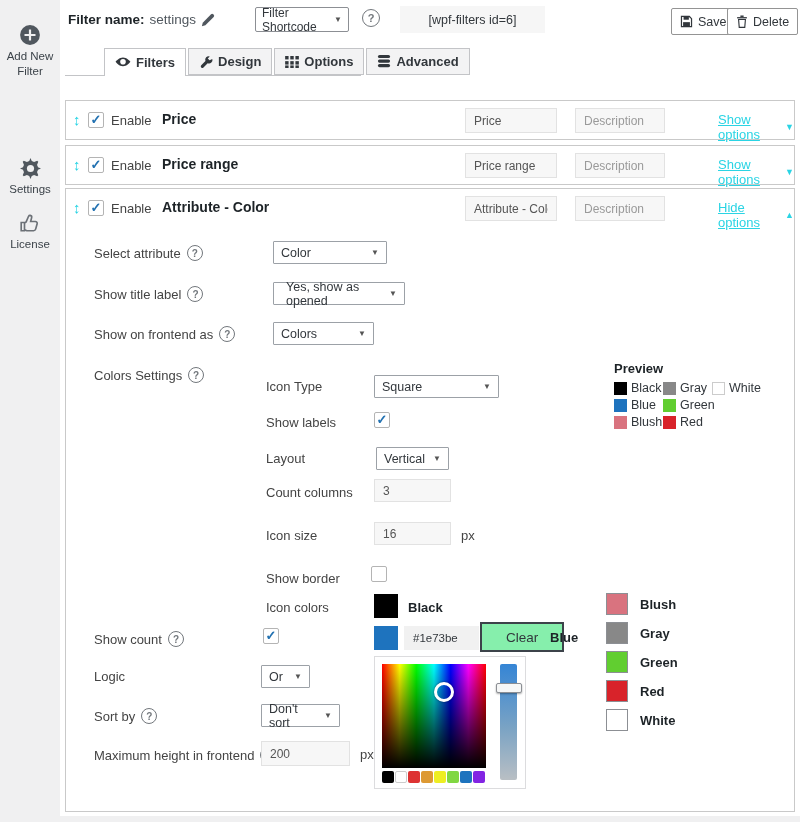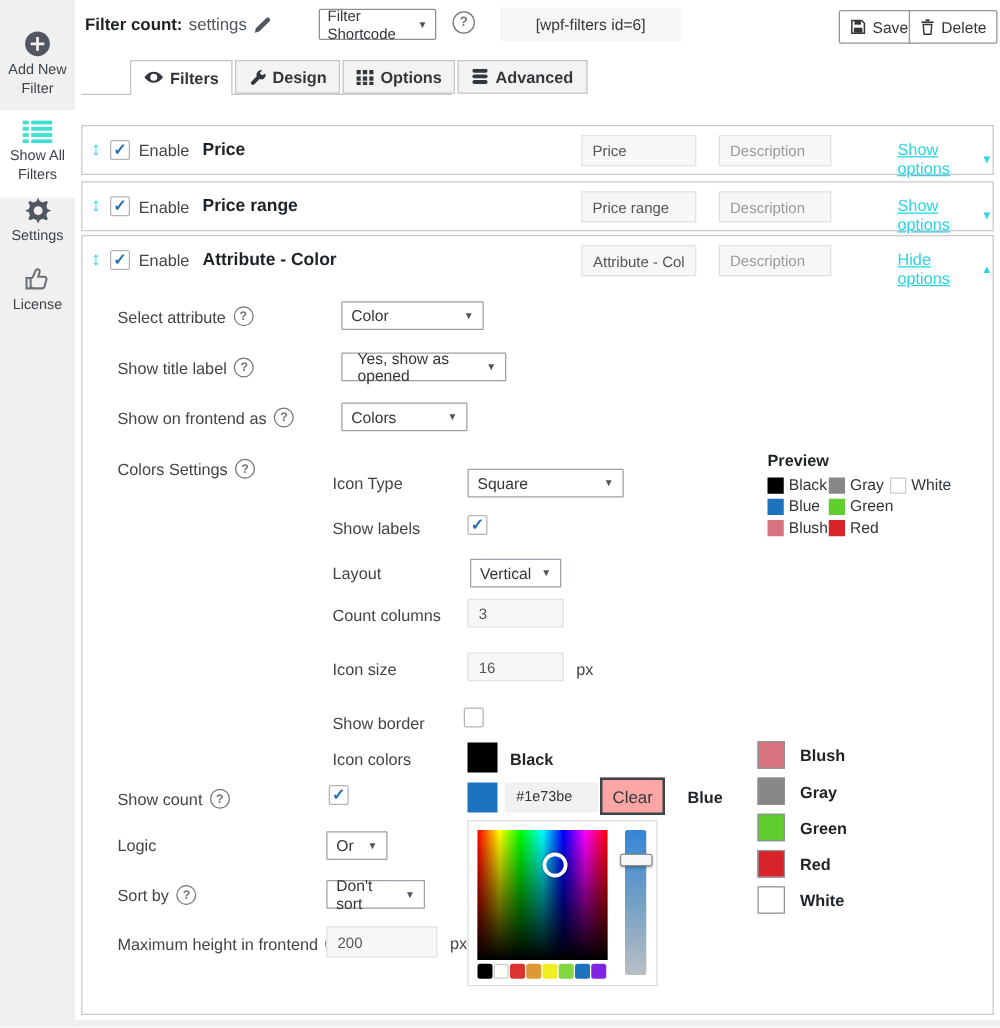--- a/index.html
+++ b/index.html
@@ -81,21 +81,21 @@
   #lbl-iconsize{left:200px;top:339px;}   #inp-iconsize{position:absolute;left:308px;top:333px;width:77px;height:23px;}
   #unit-iconsize{position:absolute;left:395px;top:339px;color:#444;}
   #lbl-showborder{left:200px;top:382px;} #cb-showborder{position:absolute;left:305px;top:377px;}
   #lbl-iconcolors{left:200px;top:411px;}
   .swatch24{position:absolute;width:24px;height:24px;box-sizing:border-box;cursor:pointer;}
   #sw-black{left:308px;top:405px;}
   #lbl-black{position:absolute;left:342px;top:411px;font-weight:bold;color:#1d2327;}
   #sw-blue{left:308px;top:437px;}
   #inp-hex{position:absolute;left:338px;top:437px;width:75px;height:24px;background:#f1f1f1;border:none;
     font-size:11.5px;color:#32373c;padding:0 9px;box-sizing:border-box;font-family:inherit;outline:none;}
-  #btn-clear{position:absolute;left:414px;top:433px;height:30px;padding:0 8px;background:#fca5a5;
+  #btn-clear{position:absolute;left:414px;top:433px;height:30px;padding:0 24px;background:#86efac;
     border:2px solid #3c434a;font-size:13.5px;color:#32373c;font-family:inherit;cursor:pointer;}
   #lbl-blue{position:absolute;left:484px;top:441px;font-weight:bold;color:#1d2327;}
   #lbl-showcount{left:28px;top:442px;}  #cb-showcount{position:absolute;left:197px;top:439px;}
   #lbl-logic{left:28px;top:480px;}      #sel-logic{left:195px;top:476px;width:49px;}
   #lbl-sortby{left:28px;top:519px;}     #sel-sortby{left:195px;top:515px;width:79px;}
   #lbl-maxheight{left:28px;top:558px;}  #inp-maxheight{position:absolute;left:195px;top:552px;width:89px;height:25px;}
   #unit-maxheight{position:absolute;left:294px;top:558px;color:#444;}
   
   #picker{position:absolute;left:308px;top:467px;width:150px;height:131px;background:#fff;
     border:1px solid #dcdcde;}
@@ -131,56 +131,41 @@
 <div class="sidebar">
   <div class="side-item" id="side-add">
     <span class="si-icon">
       <svg width="22" height="22" viewBox="0 0 20 20">
           <circle cx="10" cy="10" r="9" fill="#50575e"></circle>
           <path d="M9 5h2v4h4v2h-4v4H9v-4H5V9h4z" fill="#f0f0f1"></path>
         </svg>
     </span>
     <span>Add New Filter</span>
   </div>
-  <div class="side-item" id="side-show">
-    <span class="si-icon">
-      <svg width="24" height="19" viewBox="0 0 24 19" fill="#3ce0d3">
-          <rect y="0.5" width="5" height="3"></rect>
-          <rect x="7" y="0.5" width="17" height="3"></rect>
-          <rect y="5.5" width="5" height="3"></rect>
-          <rect x="7" y="5.5" width="17" height="3"></rect>
-          <rect y="10.5" width="5" height="3"></rect>
-          <rect x="7" y="10.5" width="17" height="3"></rect>
-          <rect y="15.5" width="5" height="3"></rect>
-          <rect x="7" y="15.5" width="17" height="3"></rect>
-        </svg>
-    </span>
-    <span>Show All Filters</span>
-  </div>
   <div class="side-item" id="side-settings">
     <span class="si-icon">
       <svg width="21" height="21" viewBox="0 0 20 20" fill="#50575e">
           <path d="M10 0l1.2 2.9a7.2 7.2 0 0 1 2.2.9l3-1.2 1 1-1.2 3a7.2 7.2 0 0 1 .9 2.2L20 10l-2.9 1.2a7.2 7.2 0 0 1-.9 2.2l1.2 3-1 1-3-1.2a7.2 7.2 0 0 1-2.2.9L10 20l-1.2-2.9a7.2 7.2 0 0 1-2.2-.9l-3 1.2-1-1 1.2-3a7.2 7.2 0 0 1-.9-2.2L0 10l2.9-1.2a7.2 7.2 0 0 1 .9-2.2l-1.2-3 1-1 3 1.2a7.2 7.2 0 0 1 2.2-.9z"></path>
           <circle cx="10" cy="10" r="3.4" fill="#f0f0f1"></circle>
         </svg>
     </span>
     <span>Settings</span>
   </div>
   <div class="side-item" id="side-license">
     <span class="si-icon">
       <svg width="22" height="22" viewBox="0 0 20 20" fill="none" stroke="#6c7177" stroke-width="1.5">
           <path d="M2 9.5h3v7.5H2zM5 16l2 1h6.3c.9 0 1.6-.6 1.8-1.4l1.4-5c.3-1-.5-2-1.6-2h-4.3l.9-3.5c.2-.9-.4-1.8-1.3-2-.6-.1-1.2.2-1.5.8L6.5 9l-1.5 1z"></path>
         </svg>
     </span>
     <span>License</span>
   </div>
 </div>
 
 <div class="h-filtername">
-  <span class="fn-label">Filter count:</span>
+  <span class="fn-label">Filter name:</span>
   <span class="fn-value">settings</span>
   <span>
     <svg width="14" height="14" viewBox="0 0 16 16" fill="#50575e">
         <path d="M1 15l1-4L11.5 1.5a1.8 1.8 0 0 1 2.5 0l.5.5a1.8 1.8 0 0 1 0 2.5L5 14z"></path>
       </svg>
   </span>
 </div>
 <div class="h-sc-select">
   <span>Filter Shortcode</span>
   <span style="font-size:8px;color:#555;">▼</span>

